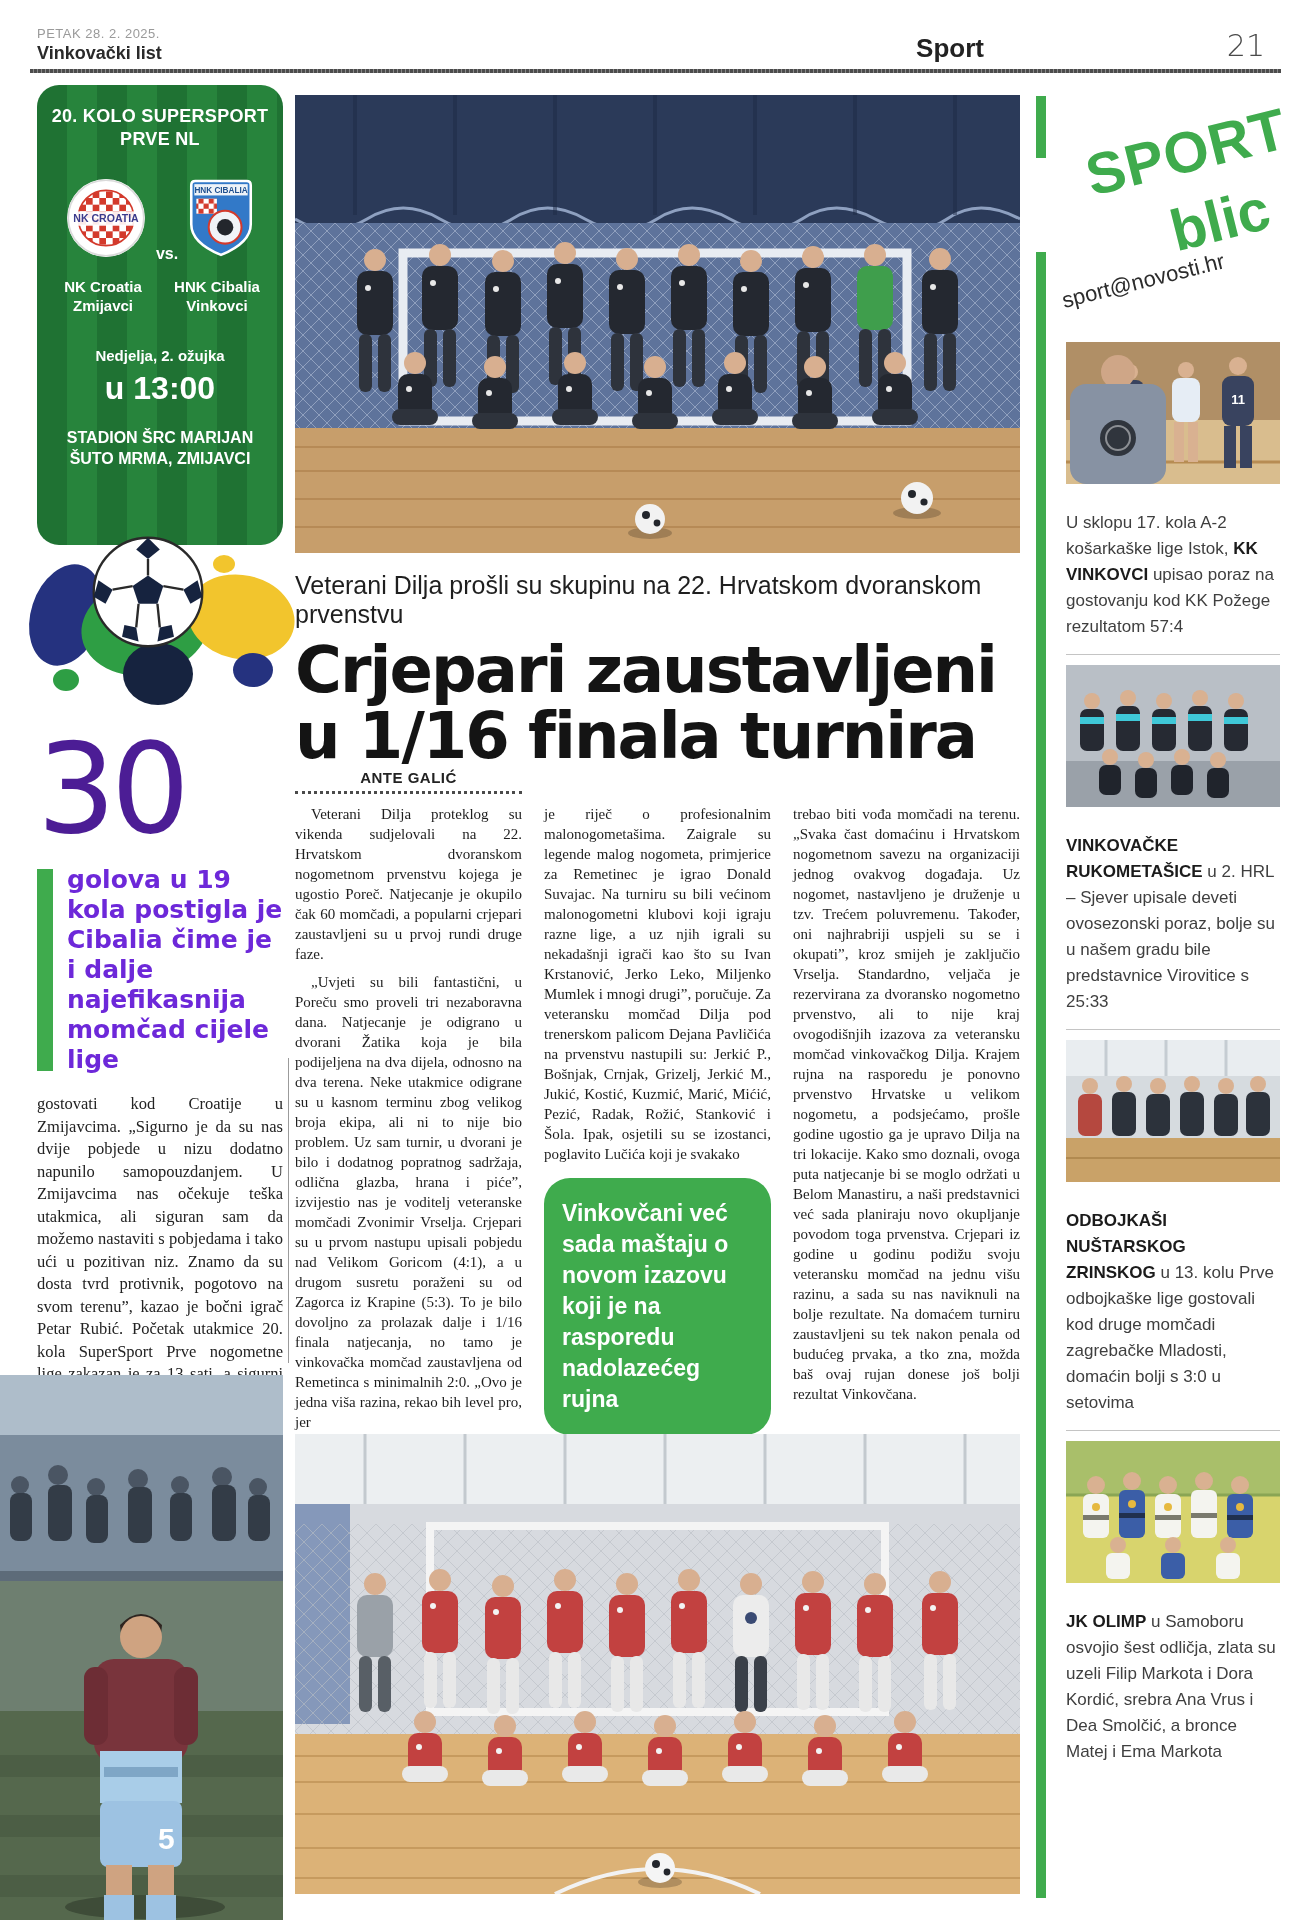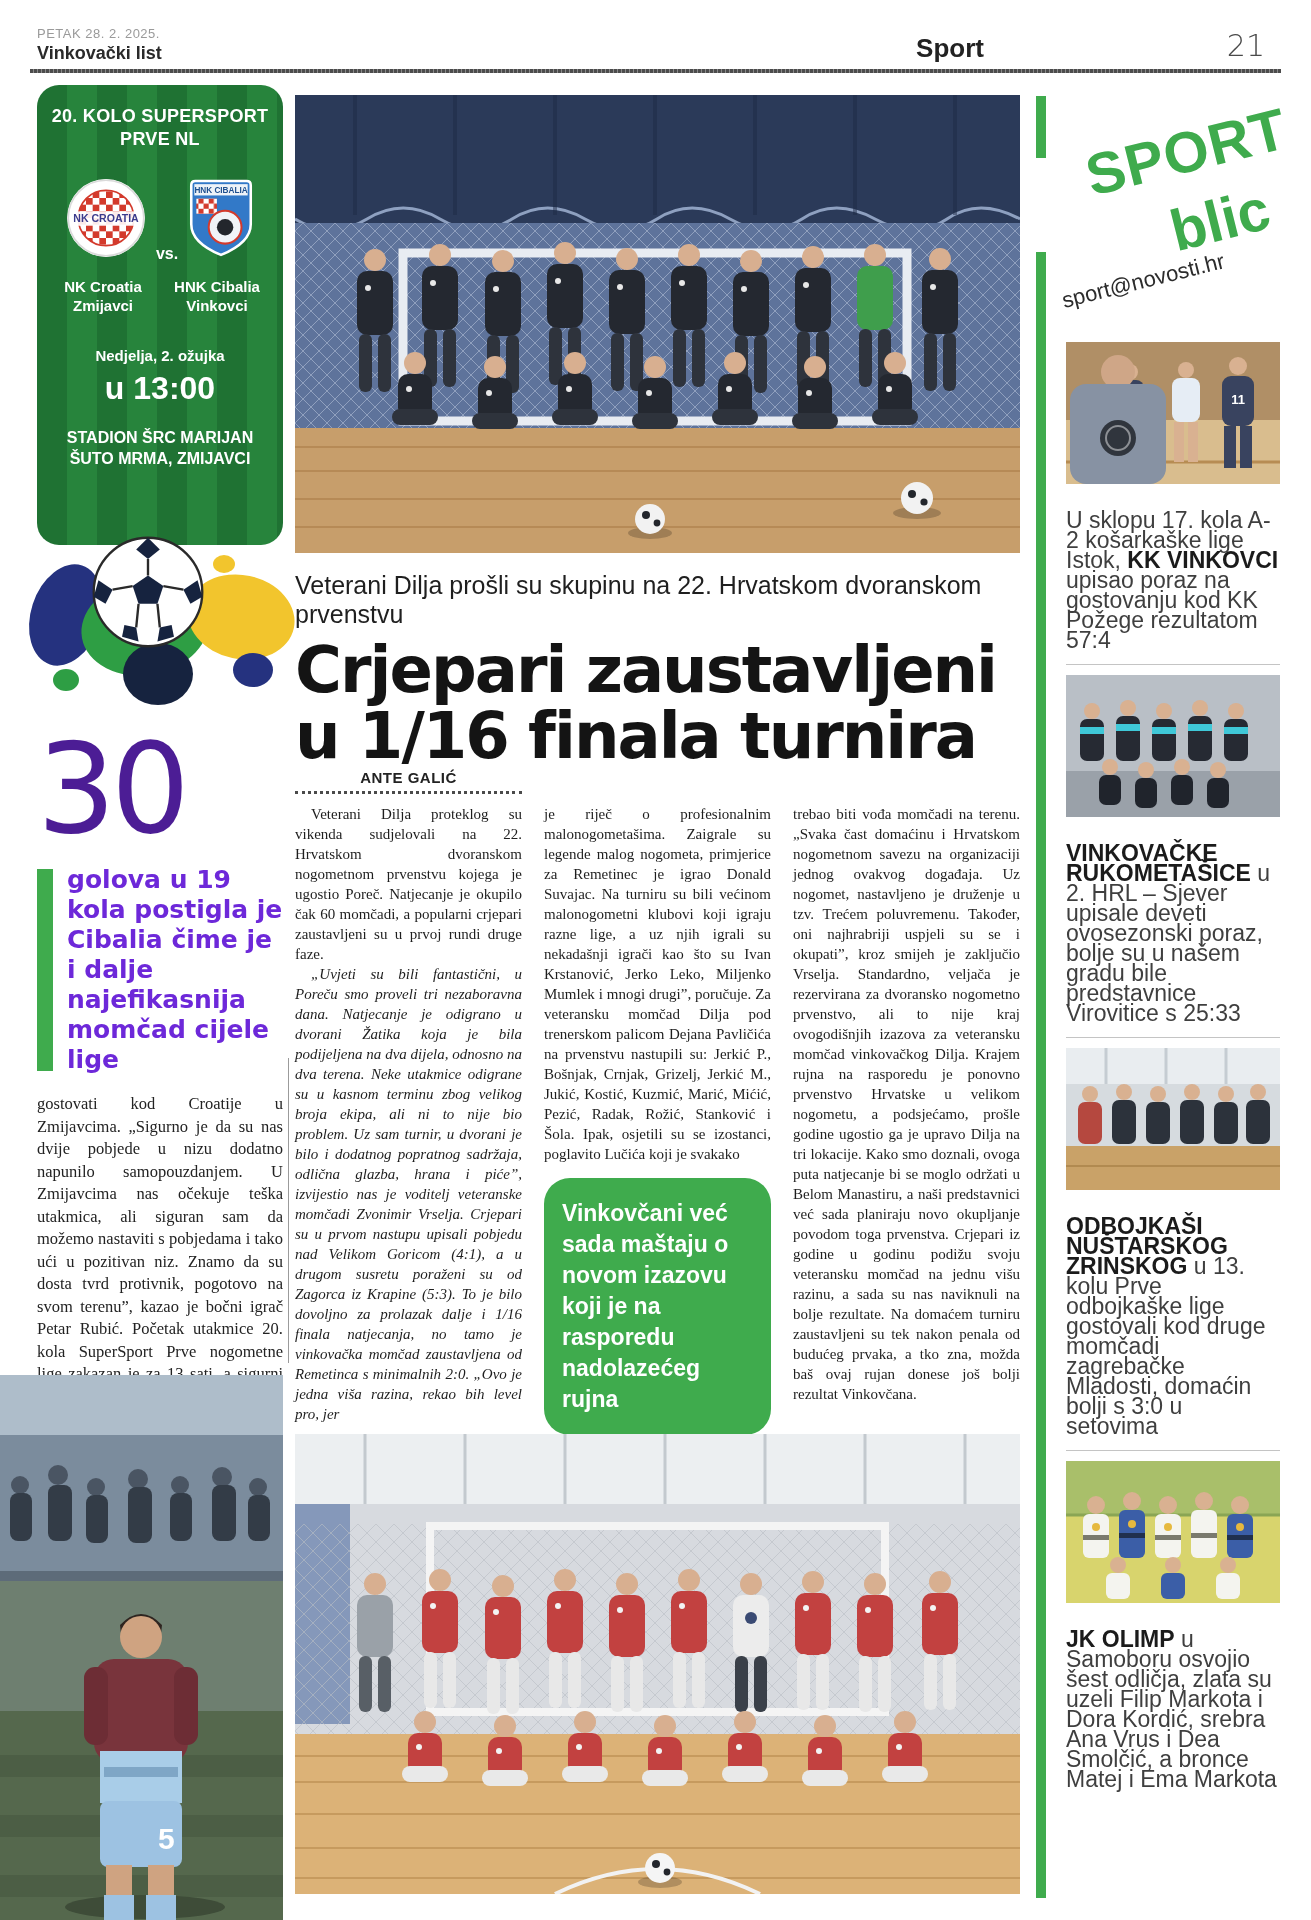--- a/index.html
+++ b/index.html
@@ -43,39 +43,39 @@
   .headline{margin-top:8px;font-size:64px;line-height:66px;font-weight:800;letter-spacing:-2px;color:#141414;
             font-family:"DejaVu Sans",sans-serif;}
   .byline-wrap{width:227px;text-align:center;}
   .byline{font-size:15px;font-weight:800;letter-spacing:.5px;color:#222;}
   .byline-rule{margin-top:5px;border-bottom:3px dotted #4a4a4a;}
   .cols{display:flex;gap:22px;margin-top:10px;height:614px;}
   .col{width:227px;font-family:"Liberation Serif",serif;font-size:15px;line-height:20px;
        text-align:justify;color:#1e1e1e;}
   .col p{margin:0;}
   .col p.ind{text-indent:16px;}
-  .col p + p{margin-top:0;font-style:italic;}
+  .col p + p{margin-top:8px;}
   .pullquote{box-sizing:border-box;margin-top:14px;width:227px;border-radius:26px;background:#3fab4d;
              padding:20px 18px;color:#fff;font-family:"Liberation Sans",sans-serif;
              font-size:23px;line-height:31px;font-weight:800;text-align:left;}
   .photo2{margin-top:16px;}
   
   .sidebar{position:absolute;left:1036px;top:90px;width:244px;height:1830px;}
   .side-dash1{position:absolute;left:0;top:6px;width:10px;height:62px;background:#3fab4d;}
   .side-dash2{position:absolute;left:0;top:162px;width:10px;height:1646px;background:#3fab4d;}
   .side-content{position:absolute;left:30px;top:0;width:214px;}
   .bliclogo{position:relative;height:242px;}
   .blic-w1{position:absolute;left:18px;top:28px;font-size:58px;font-weight:700;color:#3fab4d;
            transform:rotate(-14deg);letter-spacing:1px;}
   .blic-w2{position:absolute;left:104px;top:96px;font-size:58px;font-weight:700;color:#3fab4d;
            transform:rotate(-14deg);}
   .blic-email{position:absolute;left:-6px;top:178px;font-size:22px;color:#2c2c2c;transform:rotate(-14deg);}
   .side-item{margin-top:10px;}
   .side-photo{display:block;width:214px;height:158px;}
-  .side-cap{margin-top:10px;font-size:23px;line-height:20px;color:#3f3f3f;}
+  .side-cap{margin-top:10px;font-size:17px;line-height:26px;color:#3f3f3f;}
   .side-cap b{font-weight:800;color:#1b1b1b;}
   .side-rule{border:none;border-top:1px solid #c4c4c4;margin:14px 0 4px;}
 </style>
 </head>
 <body>
 
 <div class="page">
 
   <div class="hdr-date">PETAK 28. 2. 2025.</div>
   <div class="hdr-paper">Vinkovački list</div>

